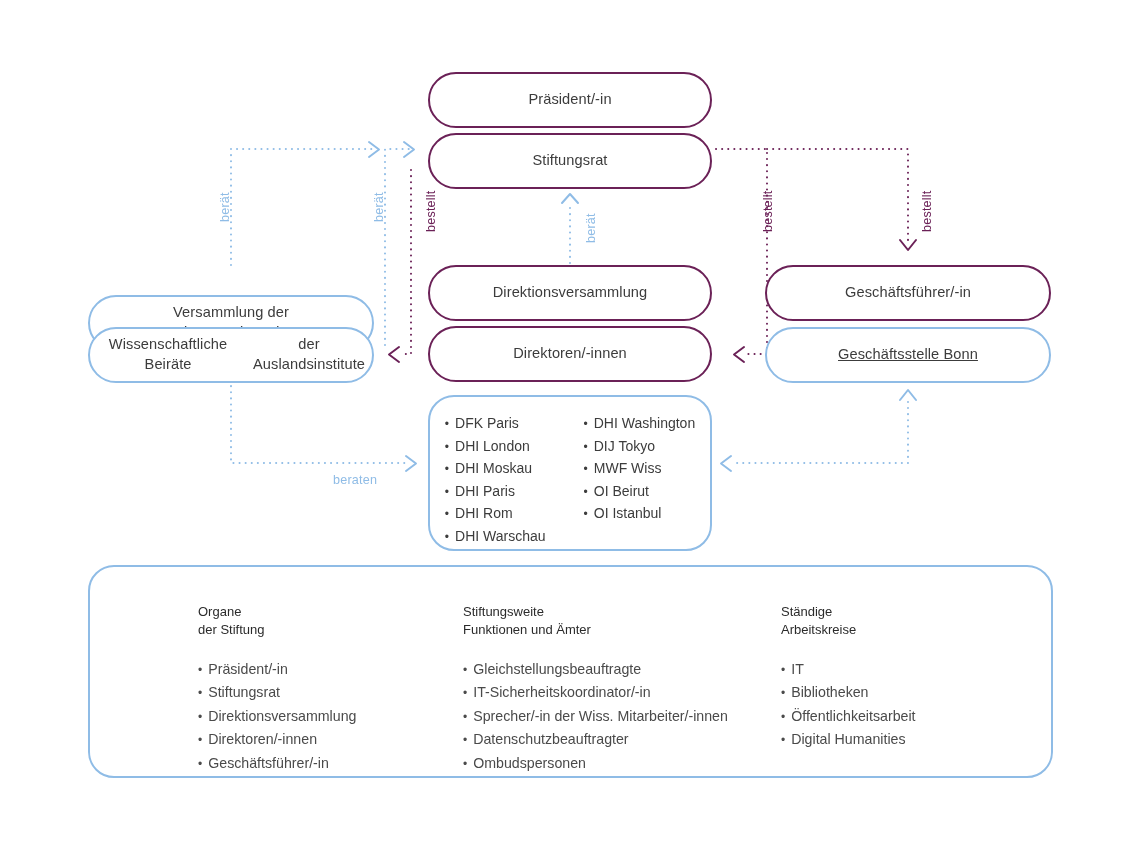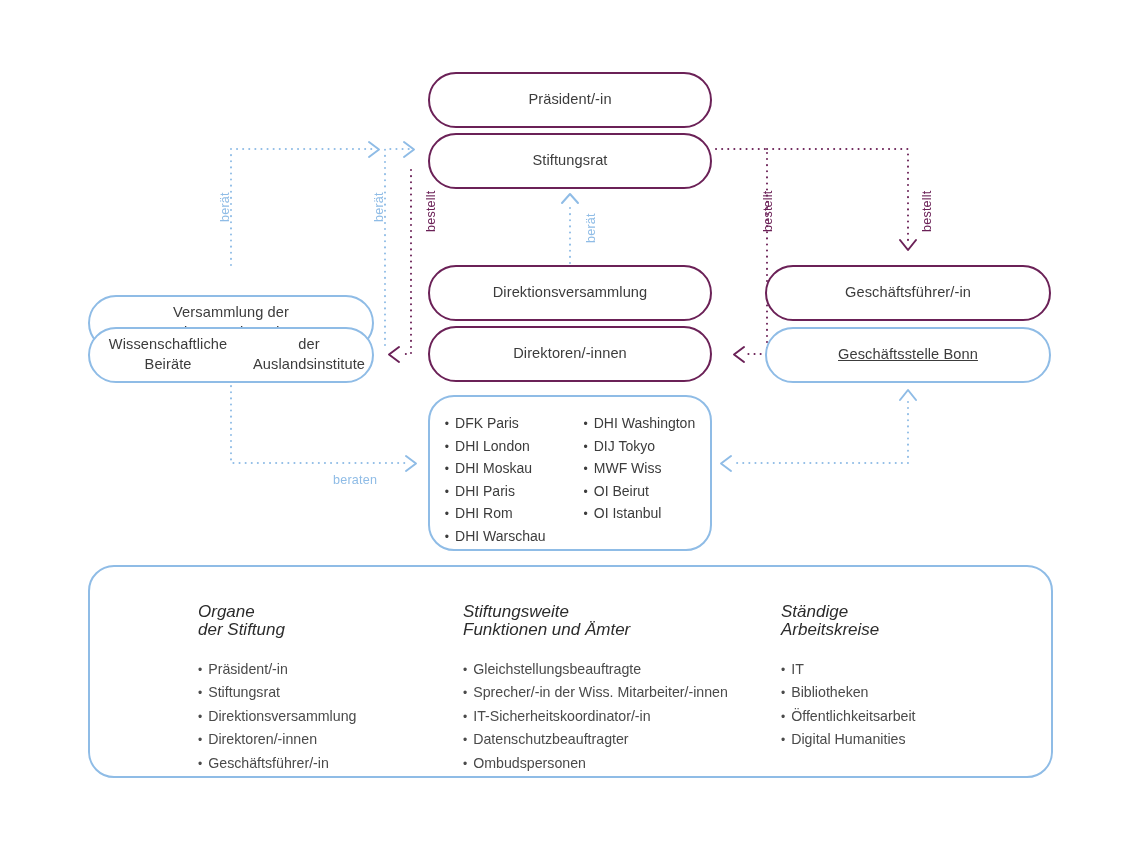--- a/index.html
+++ b/index.html
@@ -86,26 +86,25 @@
     border-radius: 26px;
   }
   .bottom-cols {
     position: absolute;
     left: 108px;
     top: 35px;
     display: flex;
   }
   .bcol { display: flex; flex-direction: column; }
   .bcol-title {
-    font-size: 17px;
+    font-size: 13px;
     line-height: 19.5px;
     color: #2b2b2b;
     white-space: nowrap;
     margin-bottom: 18px;
-    font-style: italic;
   }
   .bcol-item {
     font-size: 14.2px;
     line-height: 22.5px;
     color: #4a4a4a;
     white-space: nowrap;
   }
   .bcol-item::before {
     content: "\2022";
     color: #4a4a4a;
@@ -255,22 +254,22 @@
         <div class="bcol-item">Stiftungsrat</div>
         <div class="bcol-item">Direktionsversammlung</div>
         <div class="bcol-item">Direktoren/-innen</div>
         <div class="bcol-item">Geschäftsführer/-in</div>
       </div>
 
       <div class="bcol" style="width:318px;">
         <div class="bcol-title">Stiftungsweite</div>
         <div class="bcol-title" style="margin-top:-19.5px; margin-bottom:18px;">Funktionen und Ämter</div>
         <div class="bcol-item">Gleichstellungsbeauftragte</div>
+        <div class="bcol-item">IT-Sicherheitskoordinator/-in</div>
         <div class="bcol-item">Sprecher/-in der Wiss. Mitarbeiter/-innen</div>
-        <div class="bcol-item">IT-Sicherheitskoordinator/-in</div>
         <div class="bcol-item">Datenschutzbeauftragter</div>
         <div class="bcol-item">Ombudspersonen</div>
       </div>
 
       <div class="bcol" style="width:240px;">
         <div class="bcol-title">Ständige</div>
         <div class="bcol-title" style="margin-top:-19.5px; margin-bottom:18px;">Arbeitskreise</div>
         <div class="bcol-item">IT</div>
         <div class="bcol-item">Bibliotheken</div>
         <div class="bcol-item">Öffentlichkeitsarbeit</div>

